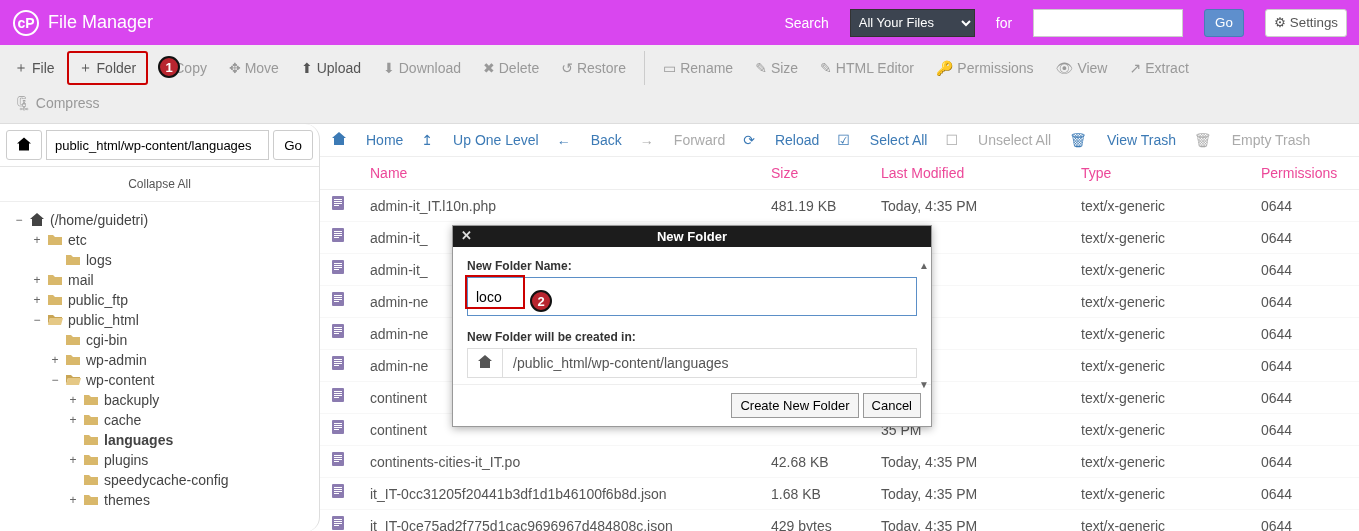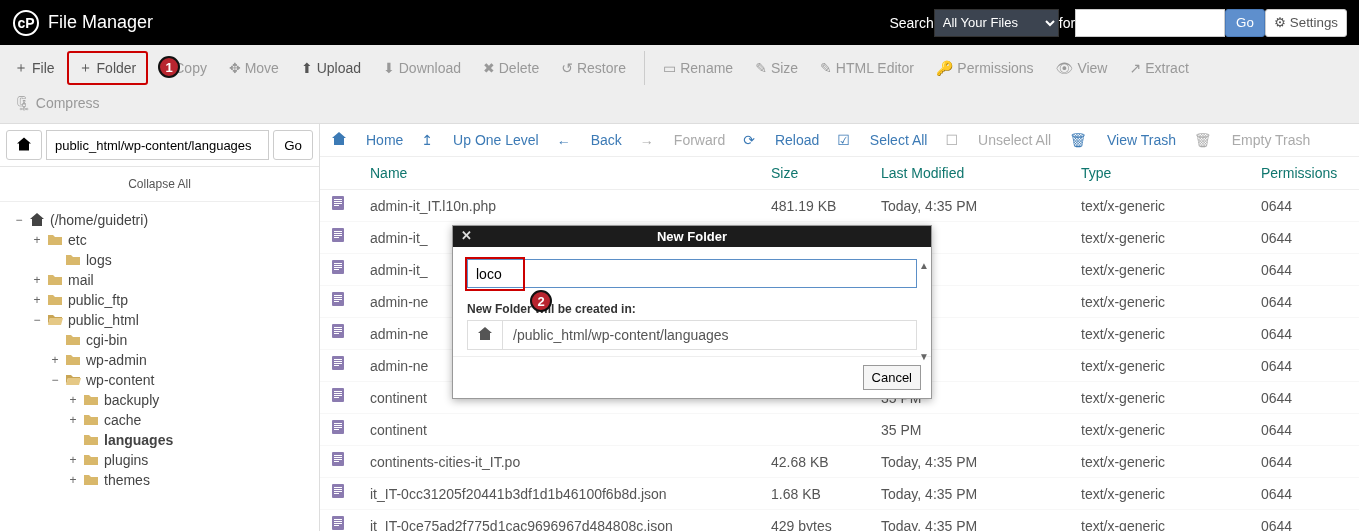--- a/index.html
+++ b/index.html
@@ -1,66 +1,66 @@
 <!DOCTYPE html>
 <html><head>
 <meta charset="utf-8">
 <style>
 * { box-sizing: border-box; margin: 0; padding: 0; font-family: -apple-system, BlinkMacSystemFont, "Segoe UI", Arial, sans-serif; }
 body { background: #fff; font-size: 13px; color: #555; width: 1359px; height: 531px; overflow: hidden; position: relative; }
 
 
-.header { height: 45px; background: #000000; color: #fff; display: flex; align-items: center; padding: 0 12px; }
+.header { height: 45px; background: #d946ef; color: #fff; display: flex; align-items: center; padding: 0 12px; }
 .header .logo { display: flex; align-items: center; gap: 8px; font-size: 18px; font-weight: 400; }
-.header .search-area { margin-left: auto; display: flex; align-items: center; gap: 0; font-size: 14px; }
+.header .search-area { margin-left: auto; display: flex; align-items: center; gap: 21px; font-size: 14px; }
 .header select { height: 28px; border: 1px solid #333; background: #3c4450; color: #fff; font-size: 13px; padding: 0 4px; width: 125px; }
 .header input { height: 28px; border: 1px solid #ccc; background: #fff; width: 150px; padding: 0 6px; }
 .header .go-btn { height: 28px; padding: 0 10px; background: #5e8fcd; color: #fff; border: 1px solid #4a7ab8; border-radius: 3px; cursor: pointer; }
 .header .settings-btn { height: 28px; padding: 0 8px; background: #fff; color: #555; border: 1px solid #ccc; border-radius: 3px; cursor: pointer; display:flex; align-items:center; gap:4px; }
 
 
 .toolbar { background: #eee; border-bottom: 1px solid #ddd; padding: 6px 4px; display: flex; flex-wrap: wrap; gap: 2px; }
 .toolbar .tbtn { padding: 6px 10px; color: #999; display: flex; align-items: center; gap: 4px; font-size: 14px; cursor: pointer; border-radius: 3px; }
 .toolbar .tbtn.enabled { color: #555; }
 .toolbar .tbtn.highlight { border: 2px solid #cc0000; }
 
 
 .layout { display: flex; height: calc(531px - 45px - 78px); }
-.sidebar { width: 320px; border-right: 1px solid #ddd; display:flex; flex-direction:column; }
+.sidebar { width: 320px; border-right: 1px solid #ddd; display:flex; flex-direction:column;border-radius:15px; }
 .pathrow { padding: 6px; border-bottom:1px solid #e5e5e5; display:flex; align-items:center; gap:4px; }
 .pathrow .homebtn, .pathrow .gobtn { height: 30px; padding: 0 10px; border: 1px solid #ccc; background: #fff; border-radius: 3px; cursor:pointer; }
 .pathrow input { flex:1; height: 30px; border:1px solid #ccc; padding: 0 8px; font-size: 13px; }
 .collapse-row { text-align:center; padding: 10px 0; border-bottom:1px solid #eee; cursor:pointer; font-size:12px; color:#555; }
 
 
 .tree { padding: 8px 4px 8px 12px; overflow:auto; font-size:14px; color:#444; }
 .tree .node { display:flex; align-items:center; gap:4px; padding: 2px 0; white-space:nowrap; cursor:pointer; }
 .tree .exp { width:14px; text-align:center; color:#666; font-size:12px; }
 .tree .selected { font-weight:700; }
 
 
 .main { flex:1; display:flex; flex-direction:column; }
 .actionbar { padding: 8px 12px; display:flex; gap: 18px; color:#3c7ab5; font-size:14px; border-bottom:1px solid #eee; }
 .actionbar .link { display:flex; align-items:flex-start; gap:20px; cursor:pointer; }
 .actionbar .link.disabled { color:#aaa; }
 
 
 .tblwrap { flex:1; overflow:auto; position:relative; }
 table { width:100%; border-collapse: collapse; }
-th { text-align:left; padding: 8px 12px; color:#0f766e; font-weight:400; font-size:14px; border-bottom:1px solid #eee; }
+th { text-align:left; padding: 8px 12px; color:#ec4899; font-weight:400; font-size:14px; border-bottom:1px solid #eee; }
 td { padding: 6px 12px; font-size:14px; color:#555; border-bottom:1px solid #f7f7f7; }
 td.icon-cell { width:30px; text-align:center; color:#9a8bb5; }
 
 
 .modal { position:absolute; left:452px; top:225px; width:480px; background:#fff; border:1px solid #999; box-shadow:0 2px 8px rgba(0,0,0,.3); z-index:50; }
 .modal-title { background:#1c1c1c; color:#fff; padding:3px 8px; font-size:13px; font-weight:700; text-align:center; position:relative; }
 .modal-close { position:absolute; left:8px; top:2px; cursor:pointer; color:#ddd; font-size:13px; }
 .modal-body { padding: 12px 14px 6px; position:relative; }
 .modal-body label { font-weight:700; font-size:12px; color:#333; display:block; margin-bottom:4px; }
-.modal-body .nf-input { width:100%; height:29px; border:1px solid #5b8fc7; padding:12px 8px; font-size:14px; }
+.modal-body .nf-input { width:100%; height:39px; border:1px solid #5b8fc7; padding:12px 8px; font-size:14px; }
 .nf-input-wrap { position:relative; }
 .nf-input-wrap .redbox { position:absolute; left:-2px; top:-2px; width:60px; height:34px; border:2px solid #cc0000; pointer-events:none; }
 .modal-body .pathshow { display:flex; align-items:flex-end; border:1px solid #ddd; margin-top:4px; }
 .modal-body .pathshow .hm { padding:6px 10px; border-right:1px solid #ddd; }
 .modal-body .pathshow .pt { padding:6px 10px; font-size:14px; }
 .modal-footer { padding:8px 10px; display:flex; justify-content:flex-end; gap:4px; border-top:1px solid #eee; }
 .modal-footer button { padding:4px 8px; border:1px solid #999; background:#f5f5f5; font-size:13px; cursor:pointer; }
 .modal .scroll-up { position:absolute; right:2px; top:34px; font-size:10px; color:#666; }
 .modal .scroll-down { position:absolute; right:2px; bottom:36px; font-size:10px; color:#666; }
 
@@ -275,20 +275,27 @@
           <span>languages</span>
         </div>
         <div class="node" style="padding-left: 54px;">
           <span class="exp">+</span>
           <svg width="16" height="14">
             <use href="#folder-closed"></use>
           </svg>
           <span>plugins</span>
         </div>
         <div class="node" style="padding-left: 54px;">
+          <span class="exp"></span>
+          <svg width="16" height="14">
+            <use href="#folder-closed"></use>
+          </svg>
+          <span>speedycache-config</span>
+        </div>
+        <div class="node" style="padding-left: 54px;">
           <span class="exp">+</span>
           <svg width="16" height="14">
             <use href="#folder-closed"></use>
           </svg>
           <span>themes</span>
         </div>
       </div>
   </div>
 
   <div class="main">
@@ -461,32 +468,34 @@
   </div>
 </div>
 
 <div class="modal">
   <div class="modal-title">
     <span class="modal-close">✕</span>
     <span>New Folder</span>
   </div>
   <span class="scroll-up">▲</span>
   <div class="modal-body">
+    <label>New Folder Name:</label>
     <div class="nf-input-wrap">
       <input class="nf-input" value="loco" style="">
       <div class="redbox"></div>
     </div>
     <label style="margin-top:14px">New Folder will be created in:</label>
     <div class="pathshow">
       <span class="hm"><svg width="14" height="13" viewBox="0 0 14 13">
             <use href="#home-ic" fill="#555"></use>
           </svg></span>
       <span class="pt">/public_html/wp-content/languages</span>
     </div>
   </div>
   <span class="scroll-down">▼</span>
   <div class="modal-footer">
+    <button>Create New Folder</button>
     <button>Cancel</button>
   </div>
 </div>
 
 <div class="badge" style="left:158px; top:56px">1</div>
 <div class="badge" style="left:530px; top:290px">2</div>
 
 </body></html>

